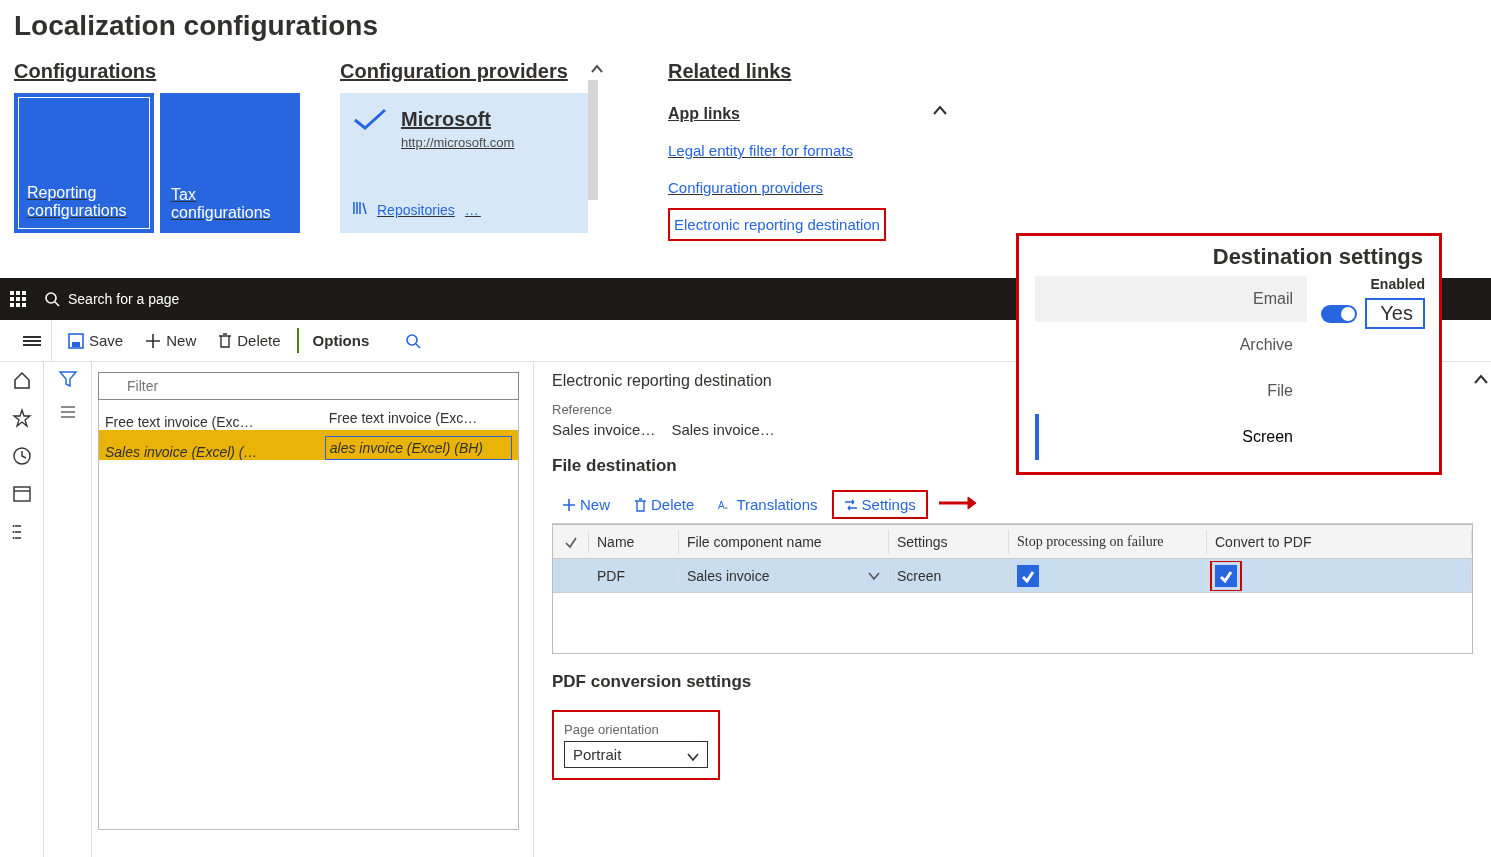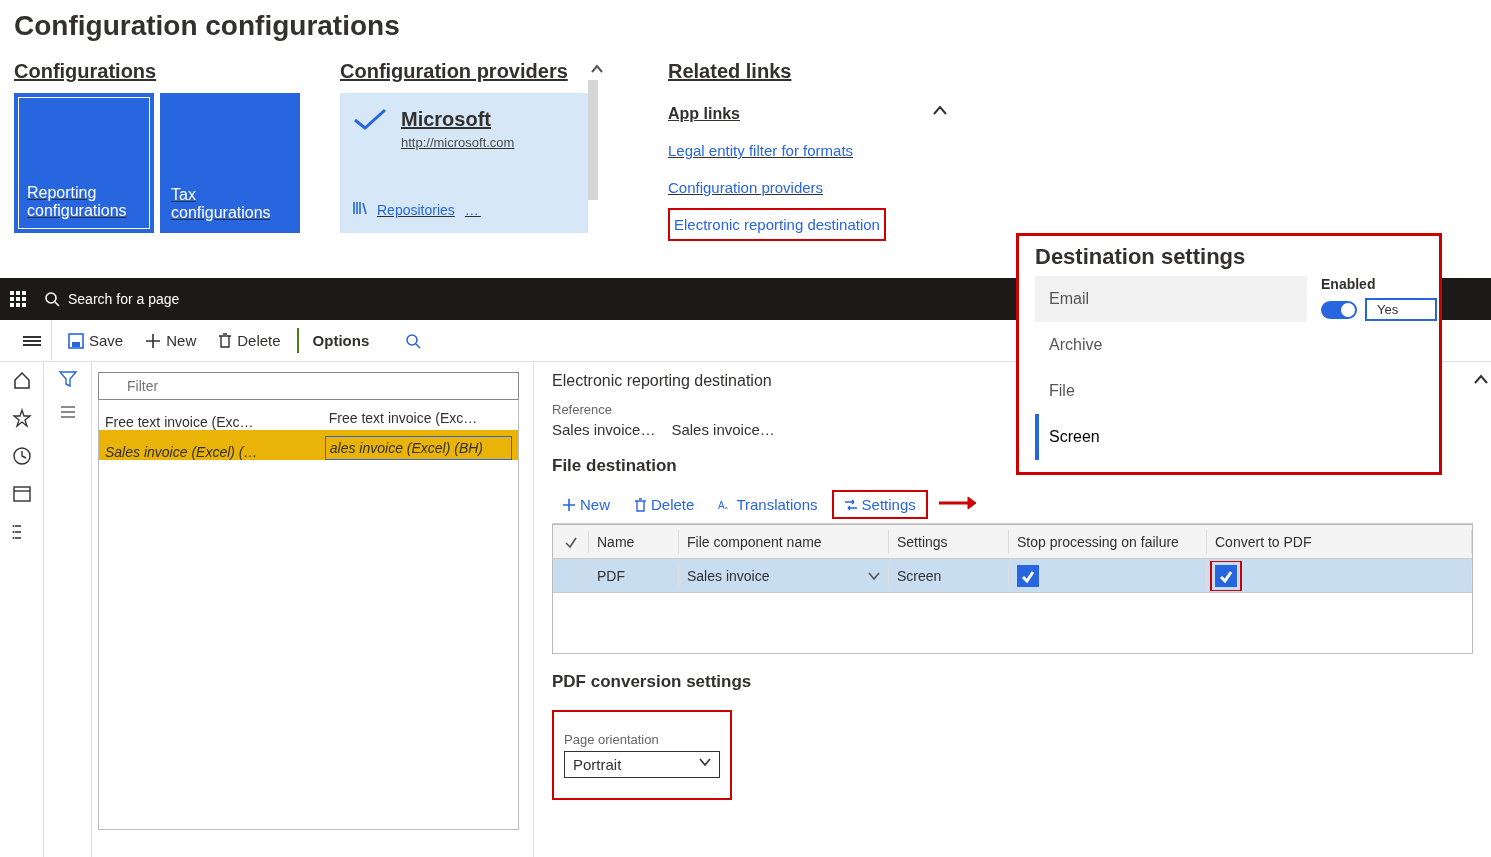--- a/index.html
+++ b/index.html
@@ -81,50 +81,50 @@
   
   .grid { border: 1px solid #bbb; margin-top: 0; }
   .grid-hdr, .grid-row { display: flex; align-items: center; min-height: 34px; font-size: 14px; }
   .grid-hdr { background: #f4f4f4; border-bottom: 1px solid #ccc; }
   .grid-row { background: #c9ddf0; border-bottom: 1px solid #ccc; }
   .gc { padding: 4px 8px; border-right: 1px solid #ddd; overflow: hidden; white-space: nowrap; }
   .gc.sel { width: 36px; display: flex; justify-content: center; }
   .gc.name { width: 90px; }
   .gc.comp { width: 210px; display: flex; justify-content: space-between; align-items: center; }
   .gc.set { width: 120px; }
-  .gc.stop { width: 198px; }
+  .gc.stop { width: 198px; font-family: Liberation Serif, serif; }
   .gc.pdf { flex: 1; }
   .chk { width: 22px; height: 22px; background: #2766df; display: inline-flex; align-items: center; justify-content: center; }
   .chk svg { stroke: #fff; stroke-width: 3; fill: none; }
   .chk.boxed { outline: 2px solid #c00; outline-offset: 3px; }
   
-  .orient-box { border: 2px solid #c00; padding: 20px 10px; display: inline-block; margin-top: 8px; }
-  .orient-sel { border: 1px solid #323130; padding: 4px 8px; width: 156px; display: flex; justify-content: space-between; align-items: flex-start; margin-top: 2px; font-size: 15px;}
-  
-  
-  .popover { position: absolute; top: 233px; left: 1016px; width: 426px; border: 3px solid #c00; background: #fff; padding: 8px 16px 12px 16px; }
+  .orient-box { border: 2px solid #c00; padding: 10px 10px; display: inline-block; margin-top: 8px; }
+  .orient-sel { border: 1px solid #323130; padding: 4px 8px; width: 144px; display: flex; justify-content: space-between; align-items: flex-end; margin-top: 2px; font-size: 15px;}
+  
+  
+  .popover { position: absolute; top: 233px; left: 1016px; width: 426px; border: 3px solid #c00; background: #fff; padding: 8px 16px 12px 16px; text-align: right; }
   .pop-title { font-size: 22px; font-weight: 600; margin-bottom: 6px; }
   .pop-body { display: flex; gap: 14px; }
   .dest-list { flex: 0 0 272px; }
   .dest-item { padding: 14px 14px; font-size: 16px; color: #555; }
   .dest-item:nth-child(1) { background: #f1f1f1; }
   .dest-item.active { color: #000; border-left: 4px solid #2766df; padding-left: 10px; }
   .enabled-col .lbl2 { font-size: 14px; font-weight: 600; margin-bottom: 6px; }
   .toggle-row { display: flex; gap: 8px; align-items: center; }
   .toggle { width: 36px; height: 18px; background: #2766df; border-radius: 10px; position: relative; }
   .toggle::after { content: ""; position: absolute; right: 2px; top: 2px; width: 14px; height: 14px; background: #fff; border-radius: 50%; }
-  .yes-box { border: 2px solid #2766df; padding: 2px 10px; font-size: 13px; width: 72px; }
+  .yes-box { border: 2px solid #2766df; padding: 2px 10px; font-size: 20px; width: 60px; }
   
   svg { overflow: visible; }
 </style>
 </head>
 <body>
 
 <div class="top-area">
-  <h1 class="page-title">Configuration configurations</h1>
+  <h1 class="page-title">Localization configurations</h1>
   <div class="top-cols">
 
     <div class="col-configs">
       <h3>Configurations</h3>
       <div class="tile-row">
         <div class="tile active">
           <span>Reporting configurations</span>
         </div>
         <div class="tile">
           <span>Tax configurations</span>

